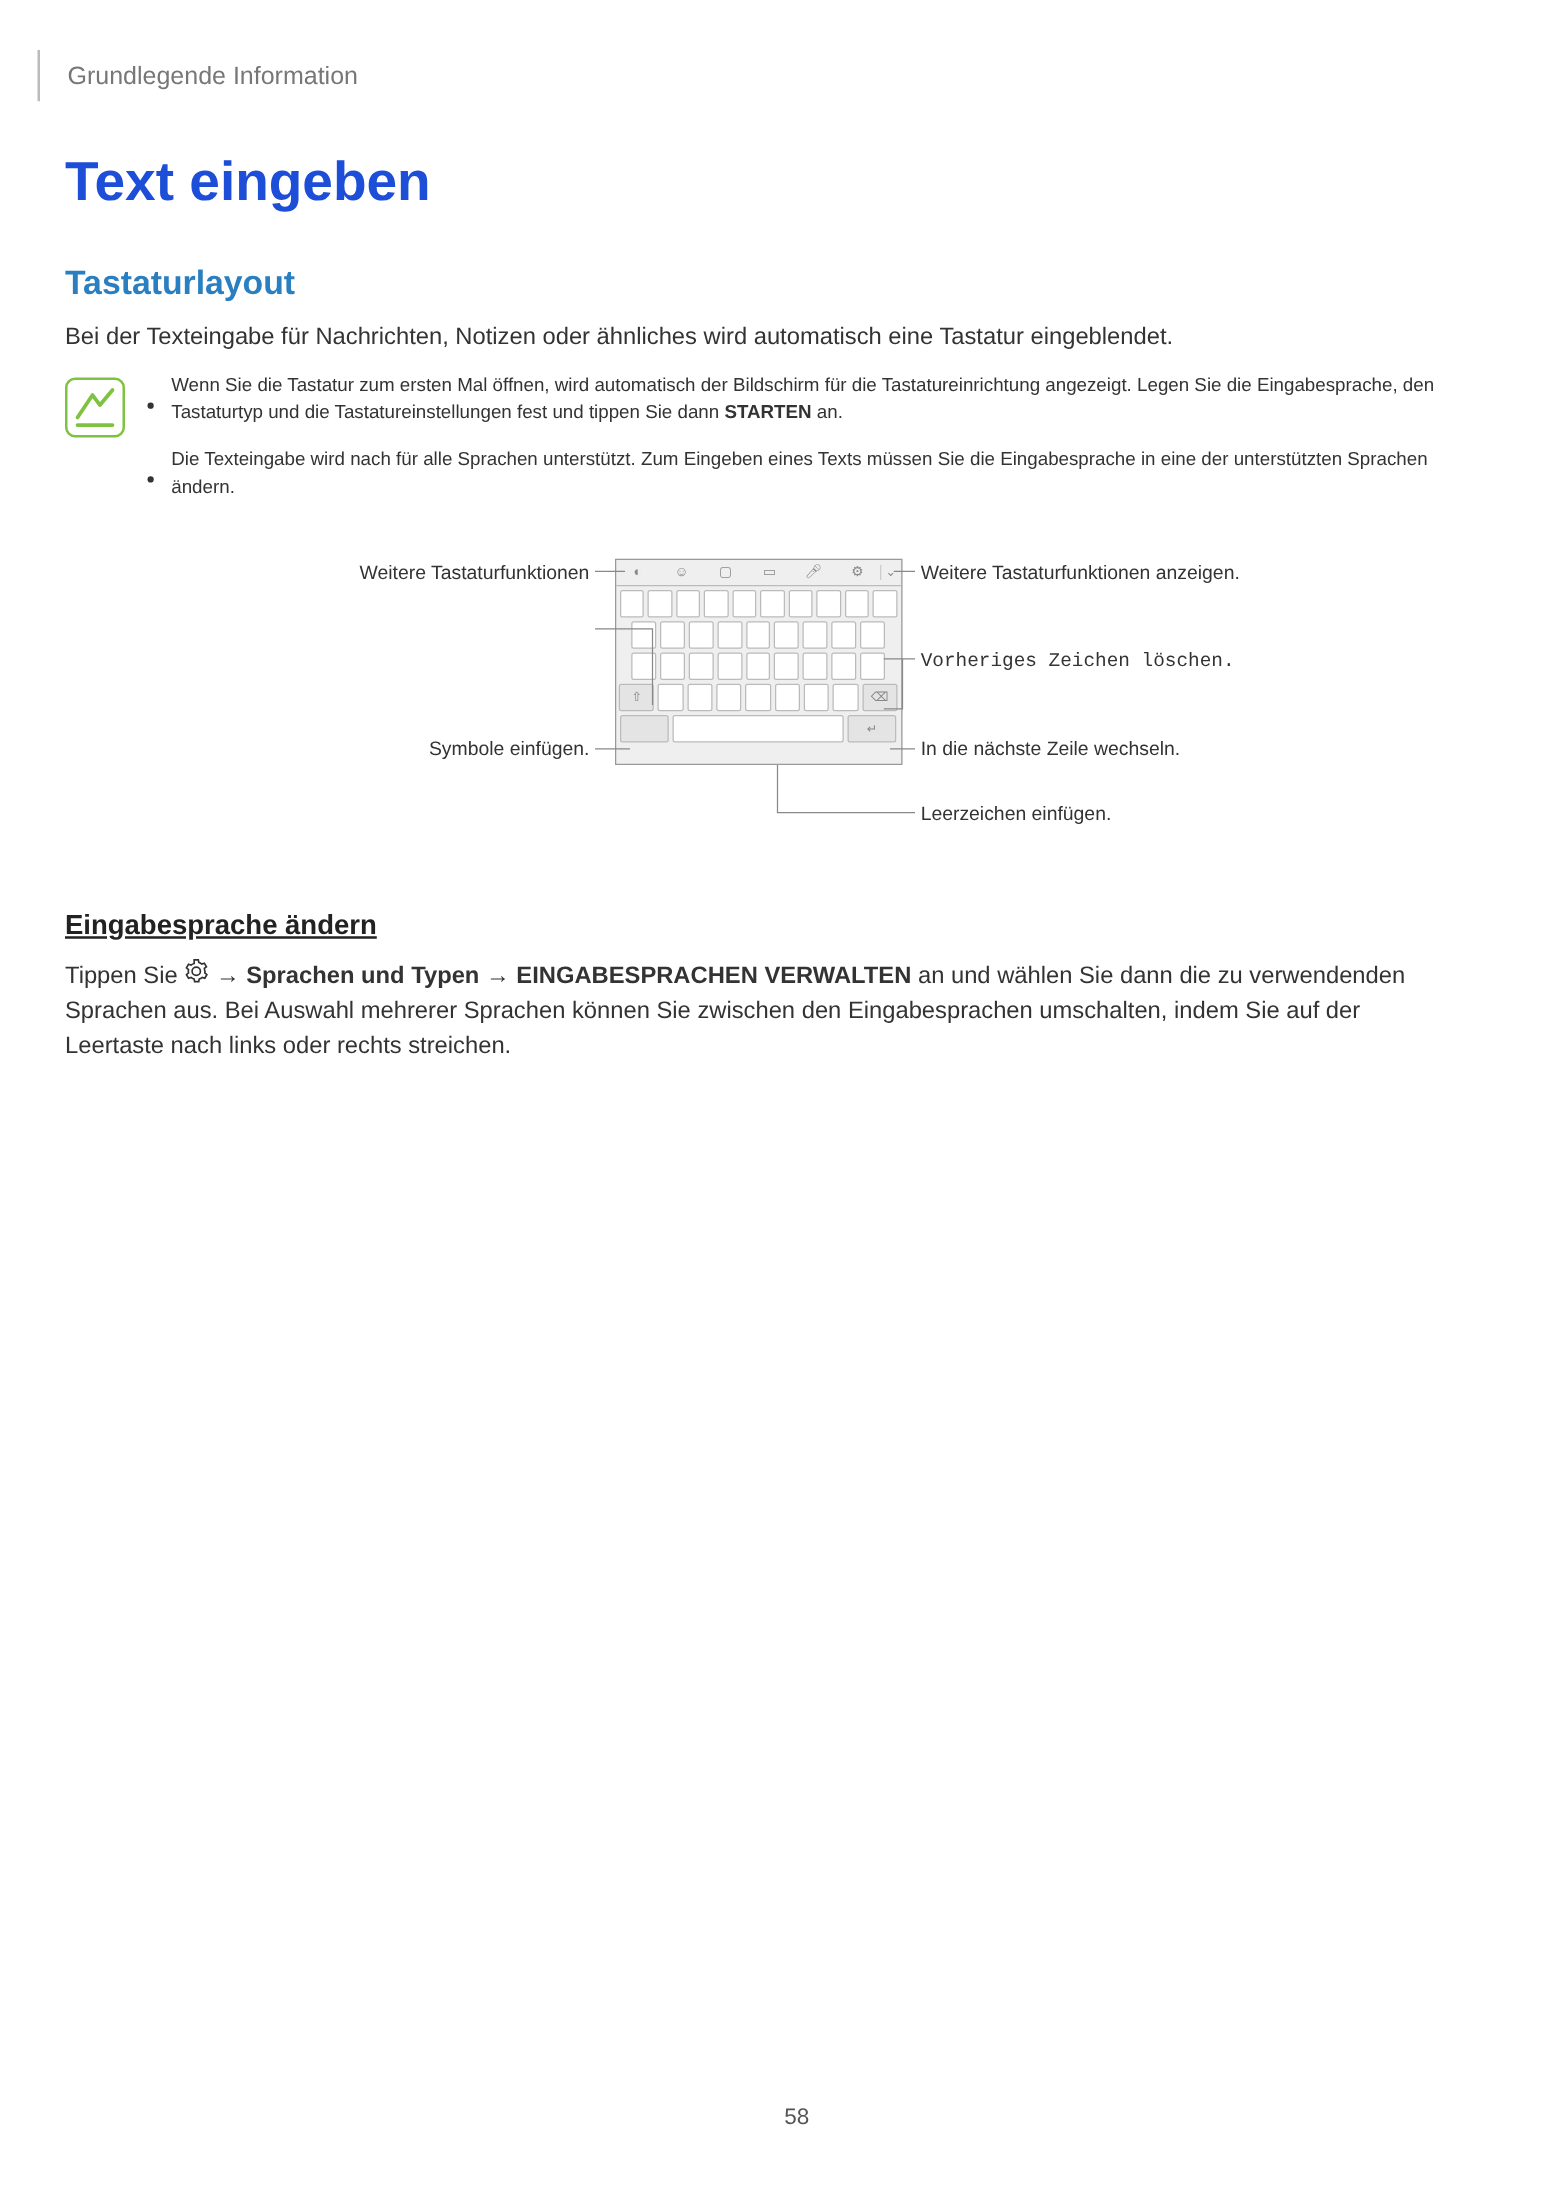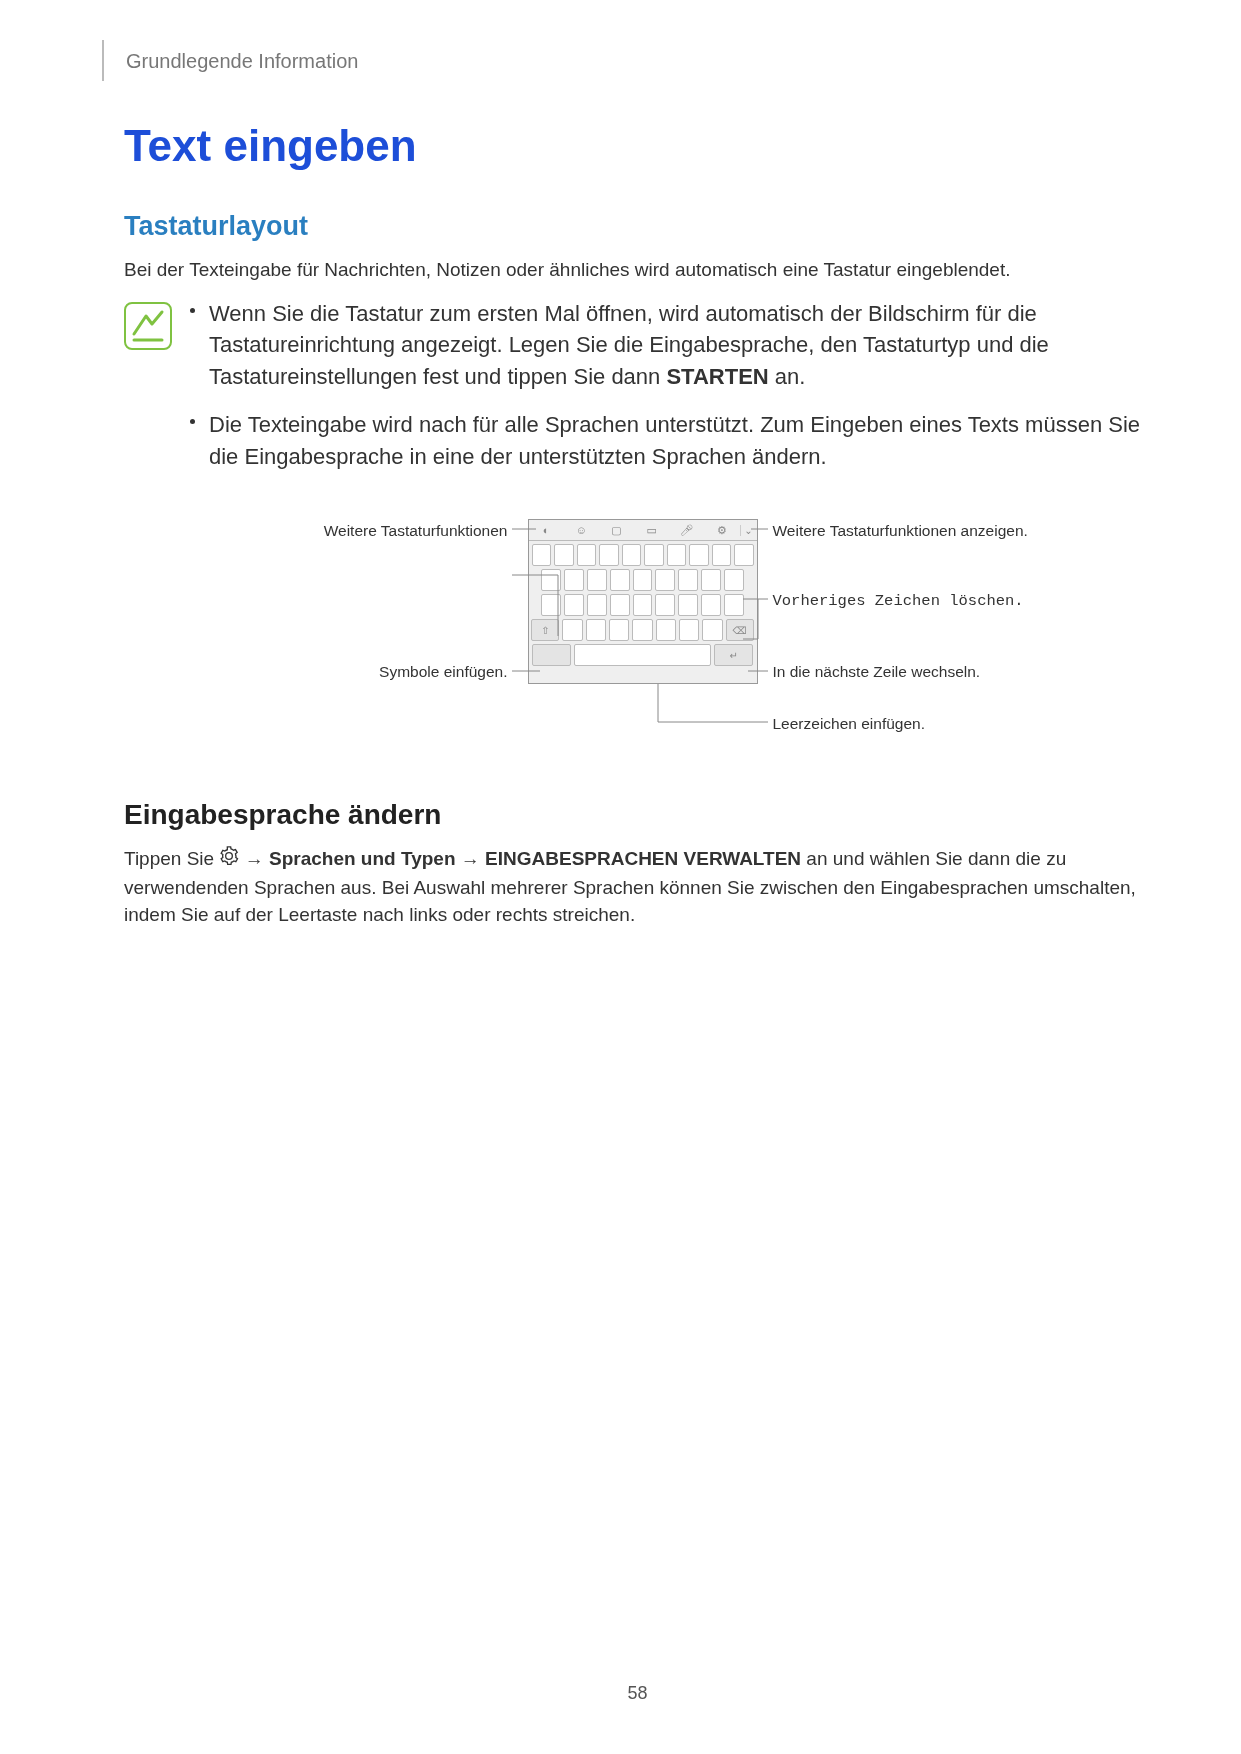--- a/index.html
+++ b/index.html
@@ -7,23 +7,22 @@
     padding: 0;
     font-family: Arial, Helvetica, sans-serif;
     background: #fff;
     color: #333;
     width: 1241px;
     height: 1754px;
     position: relative;
     box-sizing: border-box;
   }
   .page {
-    padding: 40px 80px 0 80px;
+    padding: 40px 80px 0 52px;
     box-sizing: border-box;
-    margin-left: 44px;
   }
   .header {
     border-left: 2px solid #bbb;
     padding-left: 22px;
     padding-top: 10px;
     padding-bottom: 8px;
     color: #777;
     font-size: 20px;
     margin-bottom: 40px;
     margin-left: -22px;
@@ -35,23 +34,24 @@
     margin: 0 0 40px 0;
   }
   h2 {
     color: #2a7fc0;
     font-size: 27px;
     font-weight: bold;
     margin: 0 0 14px 0;
   }
   h3 {
     color: #222;
-    font-size: 28px;
+    font-size: 22px;
     font-weight: bold;
     margin: 50px 0 14px 0;
+    text-decoration: underline;
   }
   p.body {
     font-size: 19px;
     line-height: 1.45;
     margin: 0 0 14px 0;
     color: #333;
   }
   .note-row {
     display: flex;
     align-items: flex-start;
@@ -65,23 +65,23 @@
     border-radius: 8px;
     flex: 0 0 44px;
     position: relative;
     margin-top: 4px;
   }
   .note-list {
     flex: 1;
   }
   .note-item {
     display: flex;
-    align-items: flex-start;
+    align-items: center;
     gap: 14px;
-    font-size: 22px;
+    font-size: 15px;
     line-height: 1.45;
     color: #333;
     margin-bottom: 16px;
   }
   .bullet {
     width: 5px;
     height: 5px;
     background: #333;
     border-radius: 50%;
     margin-top: 10px;

